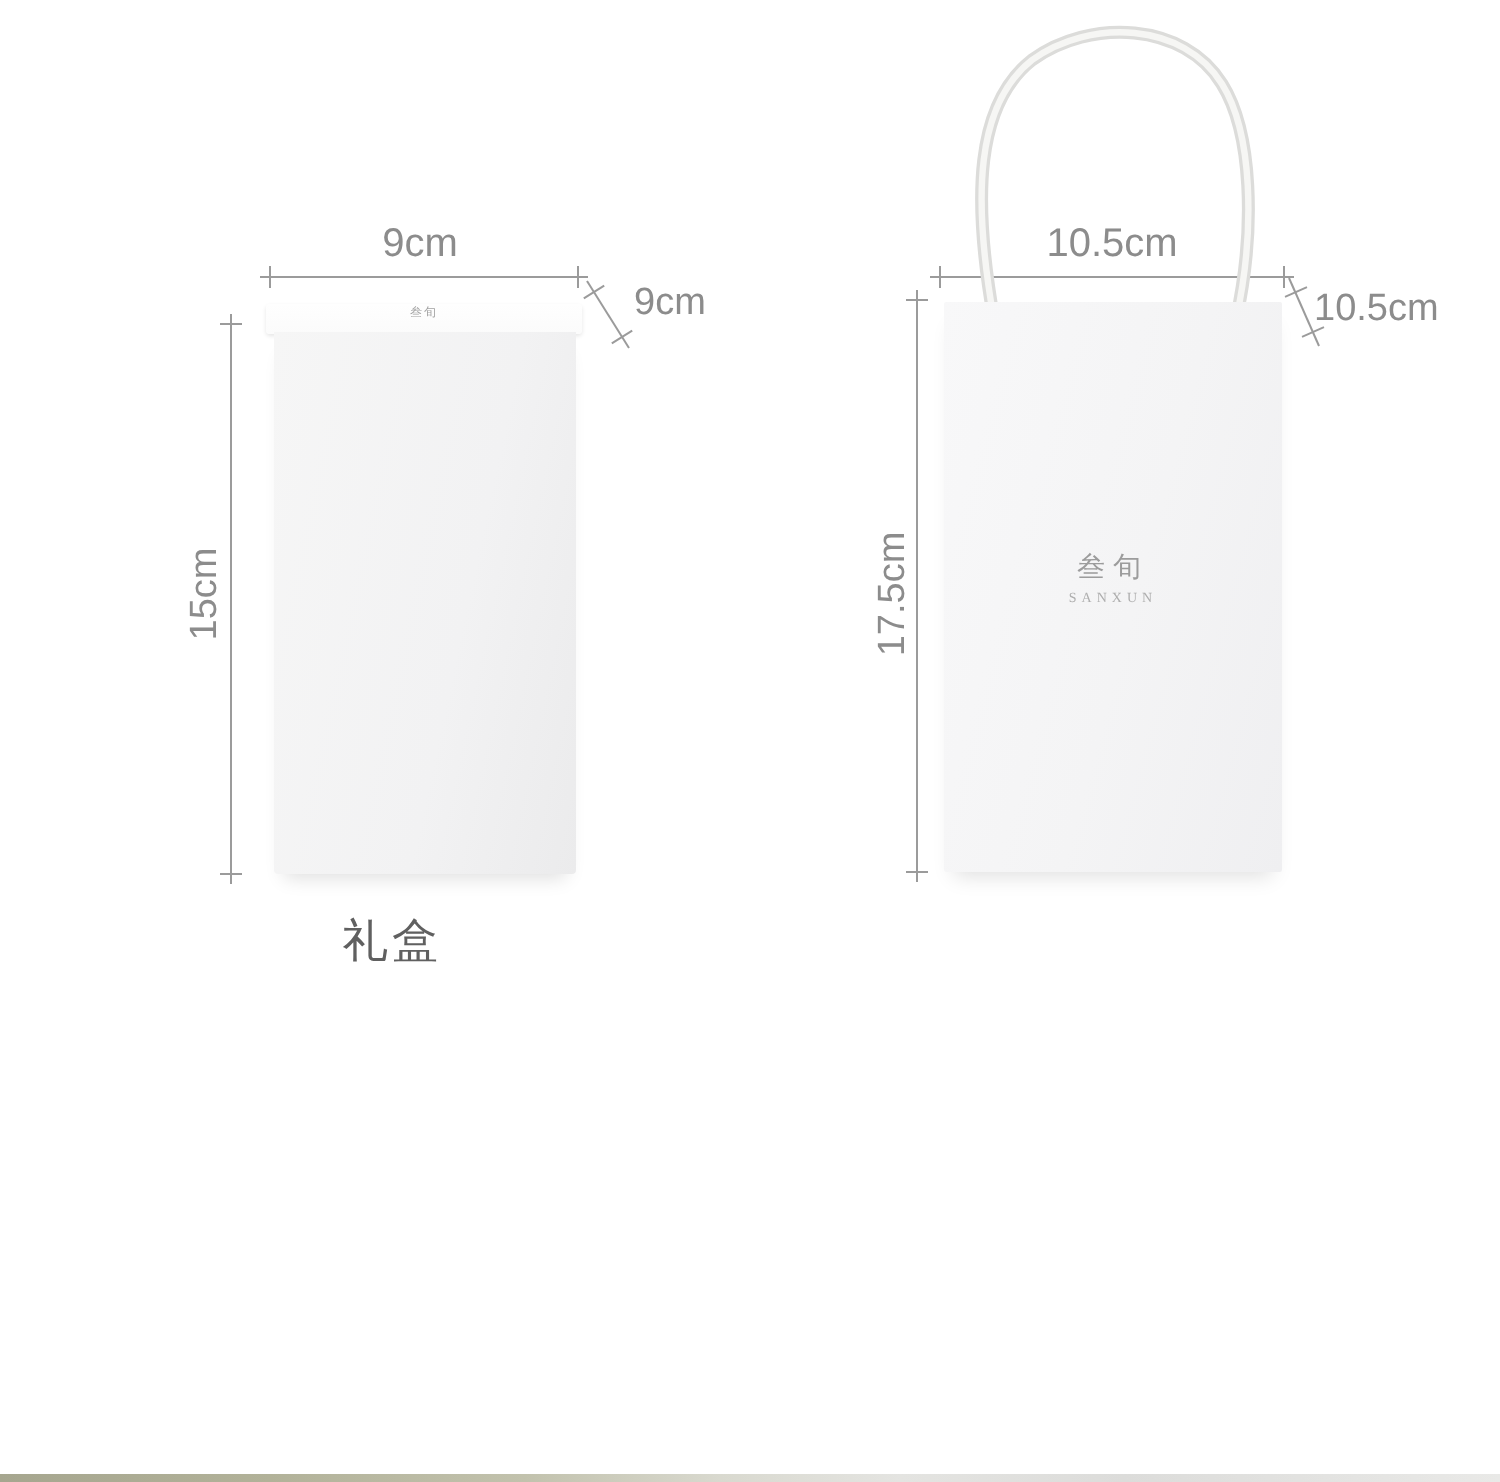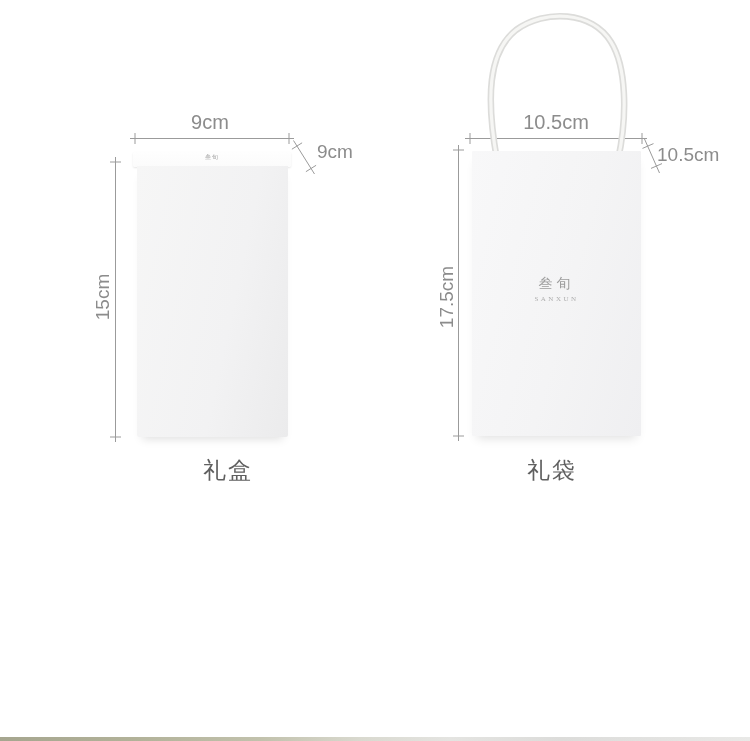--- a/index.html
+++ b/index.html
@@ -61,21 +61,21 @@
   .lbl-box-height{left:68px;top:287px;width:70px;height:20px;font-size:19px;}
   .lbl-bag-width{left:470px;top:112px;width:172px;}
   .lbl-bag-depth{left:657px;top:145px;font-size:19px;}
   .lbl-bag-height{left:412px;top:287px;width:70px;height:20px;font-size:19px;}
 
   
   .caption{
     position:absolute;z-index:3;color:#606060;font-size:23px;letter-spacing:2px;
     text-align:center;
   }
-  .cap-box{left:148px;top:455px;width:160px;}
+  .cap-box{left:116px;top:455px;width:160px;}
   .cap-bag{left:466px;top:455px;width:172px;}
 
   
   .bottom-strip{
     position:absolute;left:0;bottom:0;width:750px;height:4px;z-index:4;
     background:linear-gradient(to right,
       #a6a68f 0%,#b2b299 18%,#c2c2ad 35%,#d9d9cf 48%,
       #e4e4e1 60%,#dcdcda 75%,#e9e9e7 100%);
   }
 </style>
@@ -134,16 +134,15 @@
 
   <div class="dim-label centered lbl-box-width">9cm</div>
   <div class="dim-label lbl-box-depth">9cm</div>
   <div class="dim-label centered rot lbl-box-height">15cm</div>
 
   <div class="dim-label centered lbl-bag-width">10.5cm</div>
   <div class="dim-label lbl-bag-depth">10.5cm</div>
   <div class="dim-label centered rot lbl-bag-height">17.5cm</div>
 
   <div class="caption cap-box">礼盒</div>
-  <div class="caption cap-bag">礼袋</div>
 
   <div class="bottom-strip"></div>
 </div>
 
 </body></html>

